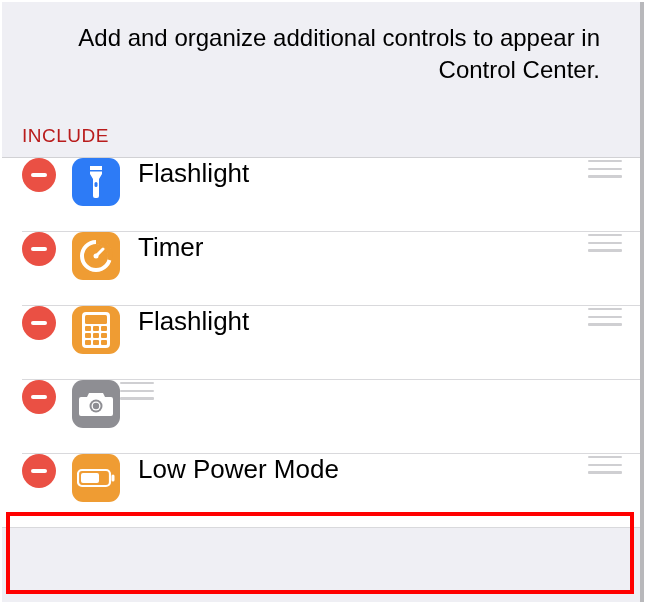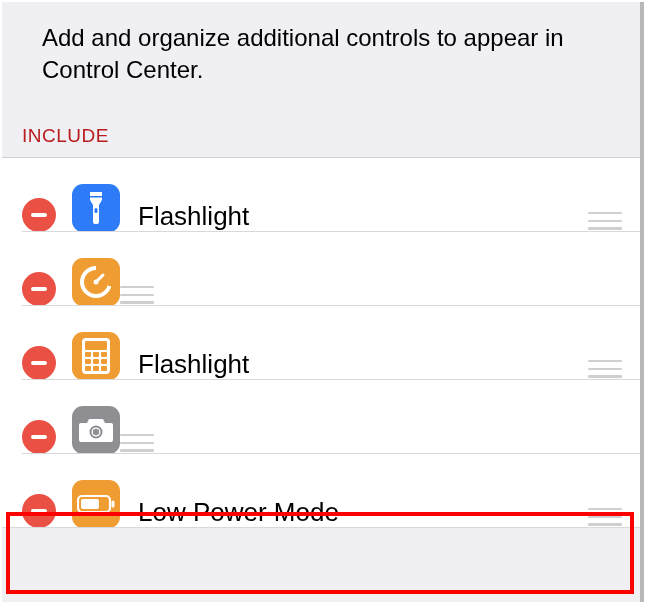--- a/index.html
+++ b/index.html
@@ -13,41 +13,41 @@
     }
     .container {
       width: 642px;
       height: 600px;
       margin: 2px;
       position: relative;
       background: #efeff4;
       border-right: 4px solid #b8b8bb;
     }
     .header {
-      padding: 20px 40px 24px 40px;
-      text-align: left;
+      padding: 20px 40px 24px 24px;
+      text-align: right;
     }
     .header-text {
       font-size: 24px;
       color: #000;
       line-height: 1.35;
     }
     .section-header {
       font-size: 19px;
       color: #b91c1c;
       letter-spacing: 0.5px;
       padding: 14px 12px 10px 20px;
     }
     .list {
       background: #fff;
       border-top: 1px solid #d1d1d4;
     }
     .row {
       display: flex;
-      align-items: flex-end;
+      align-items: flex-start;
       height: 74px;
       padding: 0 18px 0 20px;
       position: relative;
       background: #fff;
     }
     .row::after {
       content: "";
       position: absolute;
       left: 20px;
       right: 0;
@@ -171,20 +171,21 @@
           <div class="bar"></div>
         </div>
       <div class="app-icon icon-orange">
         <svg class="timer-svg" viewBox="0 0 36 36">
           <circle cx="18" cy="18" r="14" fill="none" stroke="#fff" stroke-width="4"></circle>
           <path d="M18 4 A14 14 0 0 1 31.5 22" fill="none" stroke="#ef9c33" stroke-width="5"></path>
           <circle cx="18" cy="18" r="2.5" fill="#fff"></circle>
           <line x1="18" y1="18" x2="25" y2="11" stroke="#fff" stroke-width="3" stroke-linecap="round"></line>
         </svg>
       </div>
+      <div class="label">Timer</div>
       <div class="drag-handle">
           <div class="line"></div>
           <div class="line"></div>
           <div class="line"></div>
         </div>
     </div>
 
     <div class="row">
       <div class="remove-btn">
           <div class="bar"></div>

